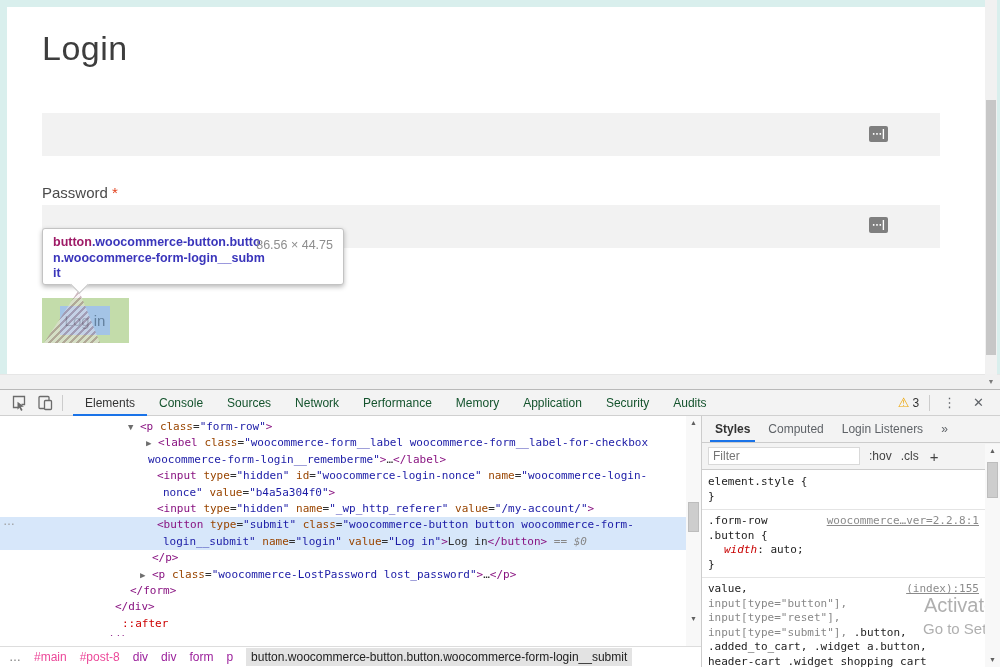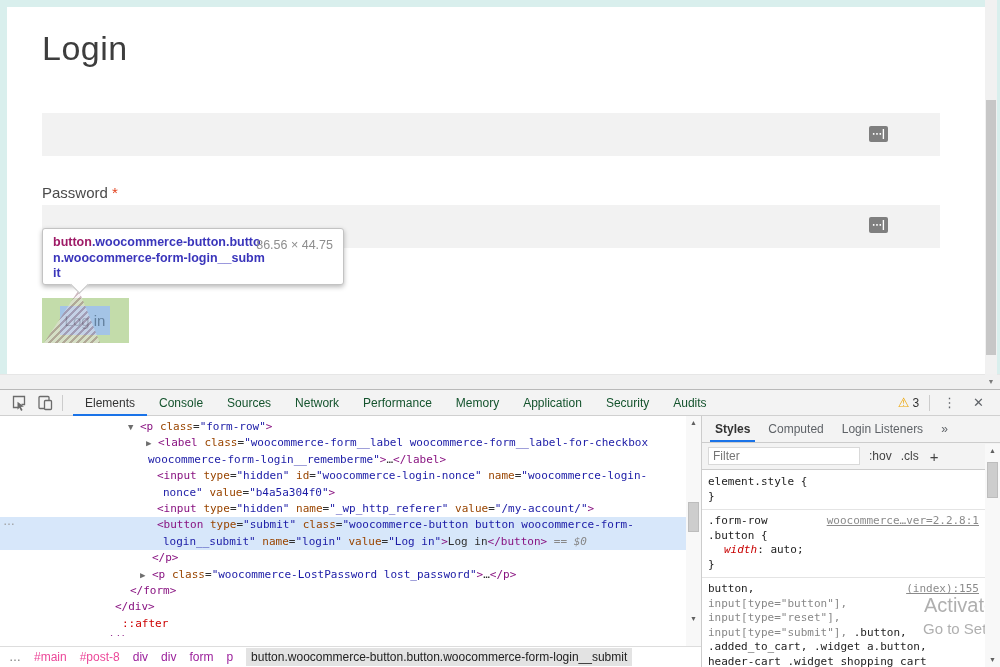--- a/index.html
+++ b/index.html
@@ -247,21 +247,21 @@
               <div class="rule-line"><span class="sg-s">element.style</span><span class="sg-pl"> {</span></div>
               <div class="rule-line"><span class="sg-pl">}</span></div>
             </div>
             <div class="rule-block">
               <div class="rule-line"><span class="rule-link">woocommerce…ver=2.2.8:1</span><span class="sg-s">.form-row</span></div>
               <div class="rule-line"><span class="sg-s">.button</span><span class="sg-pl"> {</span></div>
               <div class="rule-line ind"><span class="sg-pr">width</span><span class="sg-pl">: </span><span class="sg-vl">auto</span><span class="sg-pl">;</span></div>
               <div class="rule-line"><span class="sg-pl">}</span></div>
             </div>
             <div class="rule-block">
-              <div class="rule-line"><span class="rule-link">(index):155</span><span class="sg-s">button,</span></div>
+              <div class="rule-line"><span class="rule-link">(index):155</span><span class="sg-s">value,</span></div>
               <div class="rule-line"><span class="sg-sg">input[type="button"],</span></div>
               <div class="rule-line"><span class="sg-sg">input[type="reset"],</span></div>
               <div class="rule-line"><span class="sg-sg">input[type="submit"],</span><span class="sg-s"> .button,</span></div>
               <div class="rule-line"><span class="sg-s">.added_to_cart, .widget a.button,</span></div>
               <div class="rule-line"><span class="sg-s">header-cart .widget_shopping_cart</span></div>
             </div>
           </div>
         <div class="watermark wm1">Activate</div>
         <div class="watermark wm2">Go to Setti</div>
         <div class="sp-scroll">

